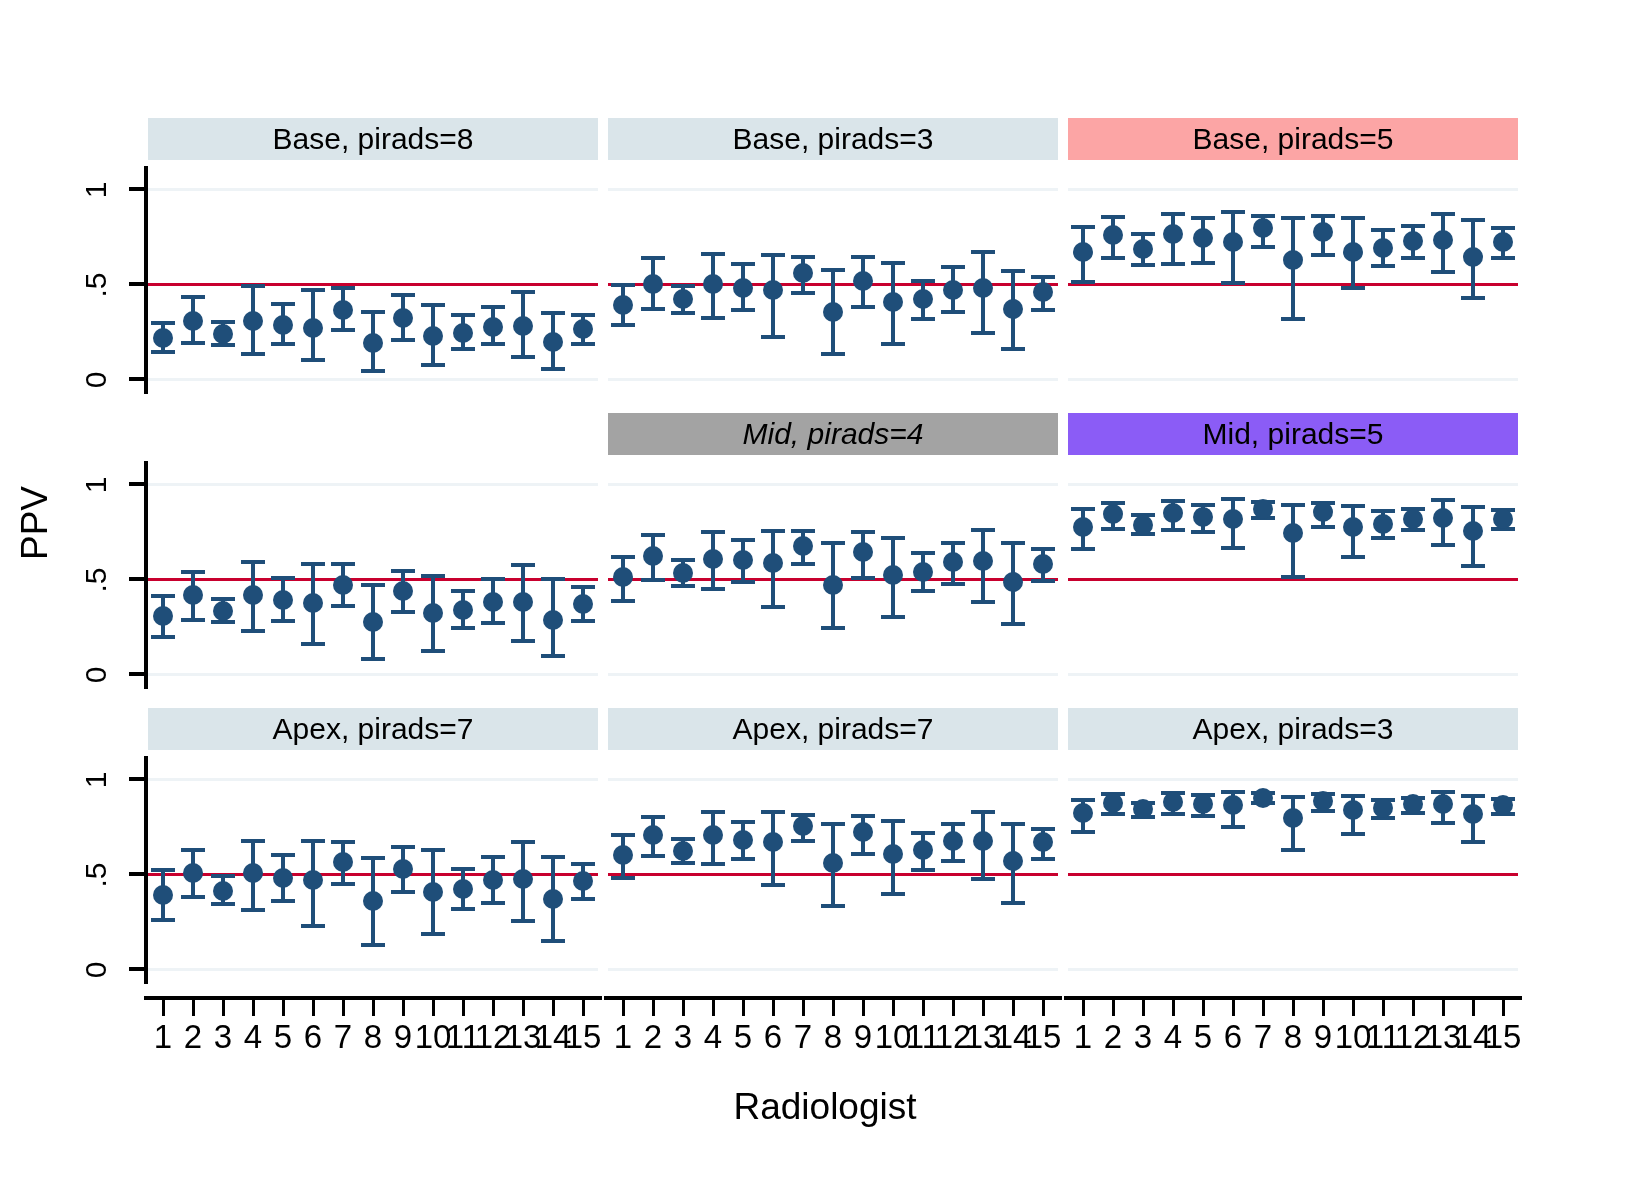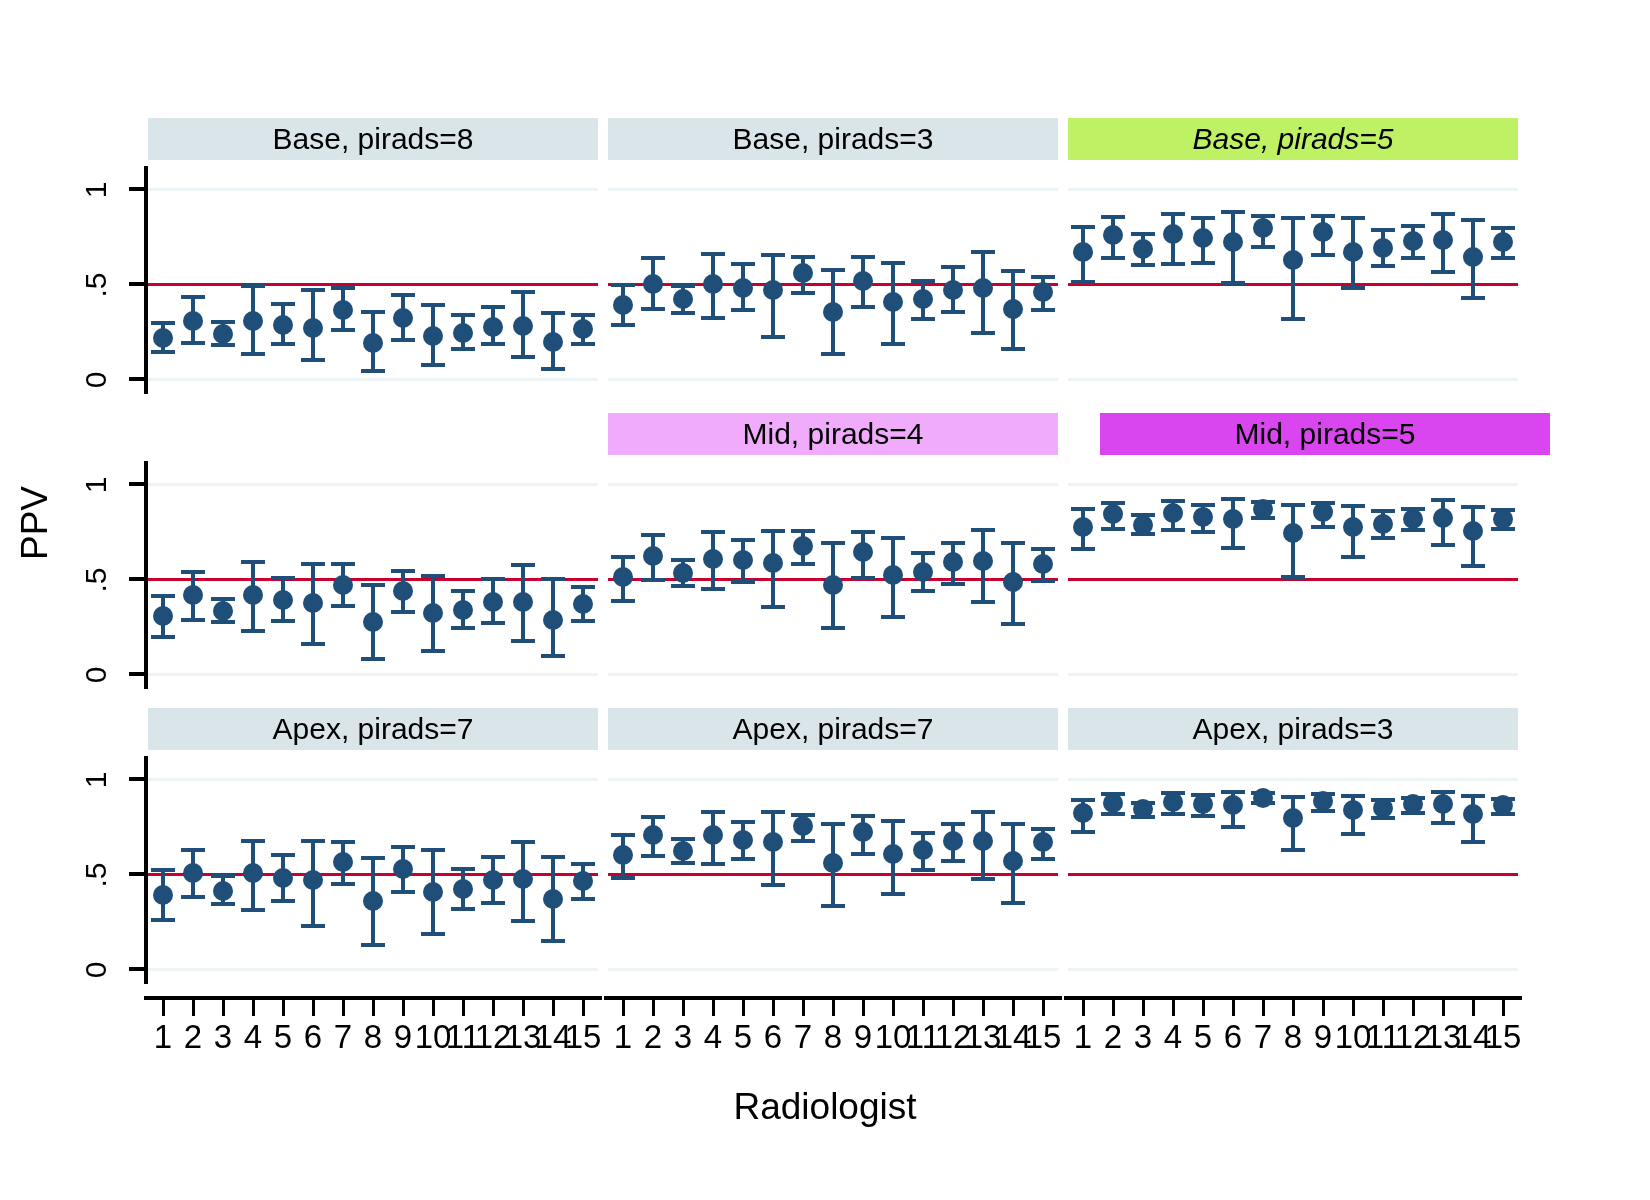--- a/index.html
+++ b/index.html
@@ -318,21 +318,21 @@
           </div>
           <div class="pt" style="left: 435px; top: 0px;">
             <div class="whisker" style="top: 109.25px; height: 37.05px; background: rgb(31, 78, 121);"></div>
             <div class="cap" style="top: 109.25px; background: rgb(31, 78, 121);"></div>
             <div class="cap" style="top: 142.3px; background: rgb(31, 78, 121);"></div>
             <div class="dot" style="top: 116.35px; background: rgb(31, 78, 121);"></div>
           </div>
         </div>
       </div>
       <div class="panel" style="left: 1068px; top: 118px; width: 450px; height: 284px;">
-        <div class="strip" style="background: #bef264; font-style: italic;">Base, pirads=5</div>
+        <div class="strip" style="background: #fca5a5;">Base, pirads=5</div>
         <div class="plotarea" style="top: 48px; height: 228px;">
           <div class="gridline" style="top: 211.8px;"></div>
           <div class="gridline" style="top: 116.8px;"></div>
           <div class="gridline" style="top: 21.8px;"></div>
           <div class="refline" style="top: 116.8px; background: rgb(200, 0, 46);"></div>
           <div class="pt" style="left: 15px; top: 0px;">
             <div class="whisker" style="top: 58.9px; height: 58.9px; background: rgb(31, 78, 121);"></div>
             <div class="cap" style="top: 58.9px; background: rgb(31, 78, 121);"></div>
             <div class="cap" style="top: 113.8px; background: rgb(31, 78, 121);"></div>
             <div class="dot" style="top: 76.45px; background: rgb(31, 78, 121);"></div>
@@ -522,21 +522,21 @@
         </div>
       </div>
       <div class="yaxis-line" style="left: 144px; top: 461px; height: 228px;"></div>
       <div class="ytick" style="left: 129px; top: 671.8px;"></div>
       <div class="ylab" style="left: 76px; top: 657.8px; width: 40px;">0</div>
       <div class="ytick" style="left: 129px; top: 576.8px;"></div>
       <div class="ylab" style="left: 76px; top: 562.8px; width: 40px;">.5</div>
       <div class="ytick" style="left: 129px; top: 481.8px;"></div>
       <div class="ylab" style="left: 76px; top: 467.8px; width: 40px;">1</div>
       <div class="panel" style="left: 608px; top: 413px; width: 450px; height: 284px;">
-        <div class="strip" style="background: #f0abfc;">Mid, pirads=4</div>
+        <div class="strip" style="background: #a3a3a3; font-style: italic;">Mid, pirads=4</div>
         <div class="plotarea" style="top: 48px; height: 228px;">
           <div class="gridline" style="top: 211.8px;"></div>
           <div class="gridline" style="top: 116.8px;"></div>
           <div class="gridline" style="top: 21.8px;"></div>
           <div class="refline" style="top: 116.8px; background: rgb(200, 0, 46);"></div>
           <div class="pt" style="left: 15px; top: 0px;">
             <div class="whisker" style="top: 94.05px; height: 47.5px; background: rgb(31, 78, 121);"></div>
             <div class="cap" style="top: 94.05px; background: rgb(31, 78, 121);"></div>
             <div class="cap" style="top: 137.55px; background: rgb(31, 78, 121);"></div>
             <div class="dot" style="top: 105.9px; background: rgb(31, 78, 121);"></div>
@@ -621,21 +621,21 @@
           </div>
           <div class="pt" style="left: 435px; top: 0px;">
             <div class="whisker" style="top: 86.45px; height: 35.15px; background: rgb(31, 78, 121);"></div>
             <div class="cap" style="top: 86.45px; background: rgb(31, 78, 121);"></div>
             <div class="cap" style="top: 117.6px; background: rgb(31, 78, 121);"></div>
             <div class="dot" style="top: 92.6px; background: rgb(31, 78, 121);"></div>
           </div>
         </div>
       </div>
       <div class="panel" style="left: 1068px; top: 413px; width: 450px; height: 284px;">
-        <div class="strip" style="background: #d946ef; margin-left: 32px;">Mid, pirads=5</div>
+        <div class="strip" style="background: #8b5cf6;">Mid, pirads=5</div>
         <div class="plotarea" style="top: 48px; height: 228px;">
           <div class="gridline" style="top: 211.8px;"></div>
           <div class="gridline" style="top: 116.8px;"></div>
           <div class="gridline" style="top: 21.8px;"></div>
           <div class="refline" style="top: 116.8px; background: rgb(200, 0, 46);"></div>
           <div class="pt" style="left: 15px; top: 0px;">
             <div class="whisker" style="top: 45.6px; height: 44.65px; background: rgb(31, 78, 121);"></div>
             <div class="cap" style="top: 45.6px; background: rgb(31, 78, 121);"></div>
             <div class="cap" style="top: 86.25px; background: rgb(31, 78, 121);"></div>
             <div class="dot" style="top: 55.55px; background: rgb(31, 78, 121);"></div>

